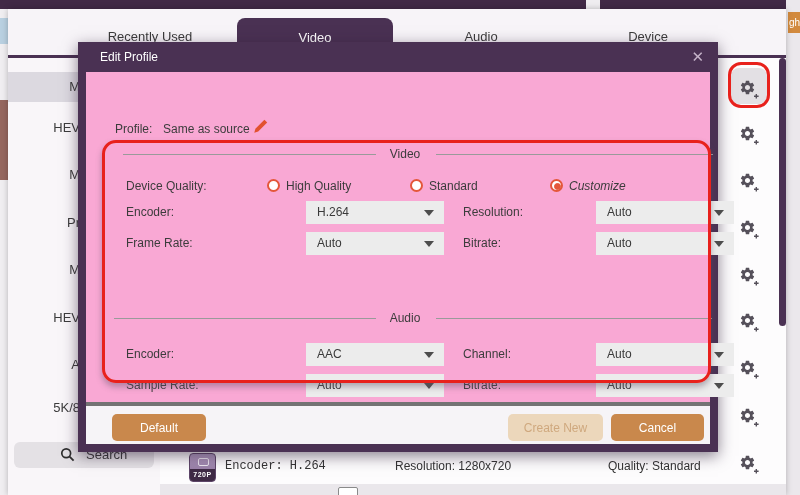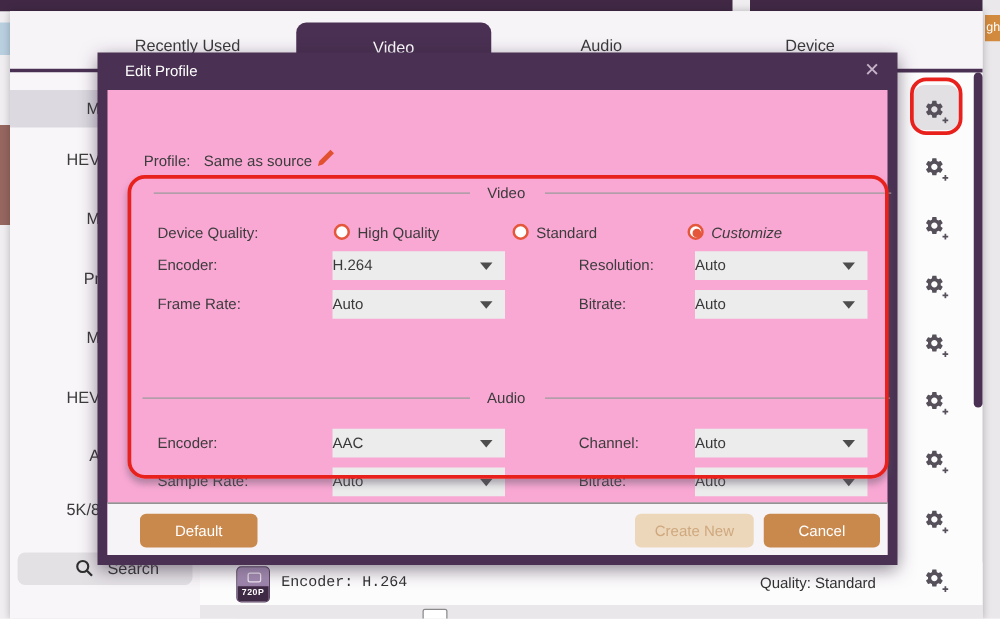--- a/index.html
+++ b/index.html
@@ -53,28 +53,28 @@
   .dlg-close{position:absolute;right:14px;top:0;height:30px;line-height:30px;color:#c5b3c9;font-size:15px;cursor:default;}
   .dlg-body{position:absolute;left:8px;top:30px;width:624px;height:372px;background:#f9a8d4;}
   
   .prof-label{position:absolute;left:29px;top:50px;font-size:12px;color:#3c3c3c;}
   .prof-value{position:absolute;left:77px;top:50px;font-size:12px;color:#3c3c3c;}
   .pencil{position:absolute;left:166px;top:46px;}
   .divider{position:absolute;height:1px;background:#9a9a9a;}
   .div-text{position:absolute;width:80px;text-align:center;font-size:12px;color:#3c3c3c;}
   .flabel{position:absolute;font-size:12px;color:#3c3c3c;line-height:23px;height:23px;}
   .dropdown{position:absolute;width:138px;height:23px;background:#ececec;font-size:12px;color:#3a3a3a;
-    line-height:23px;}
+    line-height:23px;padding-left:11px;margin-left:40px;}
   .dropdown .arrow{position:absolute;right:10px;top:9px;width:0;height:0;
     border-left:5px solid transparent;border-right:5px solid transparent;border-top:6px solid #4d4d4d;}
   .radio{position:absolute;height:18px;line-height:18px;font-size:12px;color:#3c3c3c;padding-left:19px;}
   .radio .dot{position:absolute;left:0;top:2px;width:13px;height:13px;border:2px solid #e4573a;border-radius:50%;background:#fff;}
   .radio.selected .dot::after{content:"";position:absolute;left:2px;top:2px;width:5px;height:5px;border:1px solid #e4573a;
     background:#e4573a;border-radius:50%;}
-  .dlg-footer{position:absolute;left:0;top:330px;width:624px;height:42px;background:#f6f4f7;border-top:1px solid #737373;}
+  .dlg-footer{position:absolute;left:0;top:330px;width:624px;height:42px;background:#f6f4f7;border-top:4px solid #737373;}
   .btn{position:absolute;top:8px;height:27px;border:none;border-radius:5px;background:#c9884c;color:#fff;font-size:12px;}
   .btn.disabled{background:#ecd7bb;color:#cfa87e;}
 
   
   .anno{position:absolute;border:3.5px solid #e8211c;pointer-events:none;}
   .anno-main{left:102px;top:140px;width:609px;height:243px;border-radius:14px;box-shadow:0 4px 6px rgba(95,85,105,.45);}
   .anno-gear{left:728px;top:62px;width:42px;height:46px;border-radius:13px;}
 </style>
 </head>
 <body>
@@ -85,21 +85,21 @@
   <div class="thumb1"></div>
   <div class="thumb2"></div>
   <div class="behind-right"></div>
   <div class="corner-btn">gh</div>
   <div class="topband a"></div>
   <div class="topband b"></div>
 
   <div class="panel">
     <div class="tabstrip" style="left:0;top:0;"></div>
   </div>
-  <div class="tab" style="left:82px;width:136px;">Recently Used</div>
+  <div class="tab" style="left:82px;width:136px;text-decoration:underline;">Recently Used</div>
   <div class="tab video-active" style="left:237px;width:156px;">Video</div>
   <div class="tab" style="left:431px;width:100px;">Audio</div>
   <div class="tab" style="left:598px;width:100px;">Device</div>
   <div class="tabline"></div>
 
   <div class="sidebar"></div>
   <div class="side-hl"></div>
   <div class="side-item" style="top:76px;">M</div>
   <div class="side-item" style="top:117px;">HEV</div>
   <div class="side-item" style="top:164px;">M</div>
@@ -118,20 +118,21 @@
     </span>
     <span class="lbl">Search</span>
   </div>
 
   <div class="bottom-row"></div>
   <div class="badge720">
     <span class="scr"></span>
     <span class="txt">720P</span>
   </div>
   <div class="binfo" style="left:225px;font-family:Liberation Mono, monospace;">Encoder: H.264</div>
+  <div class="binfo" style="left:395px;">Resolution: 1280x720</div>
   <div class="binfo" style="left:608px;">Quality: Standard</div>
   <div class="bstrip"></div>
   <div class="docicon"></div>
 
   <div class="gear-hl-bg"></div>
   <div class="gear" style="top:79px;">
       <svg width="20" height="20" viewBox="0 0 26 26">
         <path transform="scale(0.92)" fill="#55505a" d="M19.14,12.94c0.04-0.3,0.06-0.61,0.06-0.94c0-0.32-0.02-0.64-0.07-0.94l2.03-1.58c0.18-0.14,0.23-0.41,0.12-0.61l-1.92-3.32c-0.12-0.22-0.37-0.29-0.59-0.22l-2.39,0.96c-0.5-0.38-1.03-0.7-1.62-0.94L14.4,2.81c-0.04-0.24-0.24-0.41-0.48-0.41h-3.84c-0.24,0-0.43,0.17-0.47,0.41L9.25,5.35C8.66,5.59,8.12,5.92,7.63,6.29L5.24,5.33c-0.22-0.08-0.47,0-0.59,0.22L2.74,8.87C2.62,9.08,2.66,9.34,2.86,9.48l2.03,1.58C4.84,11.36,4.8,11.69,4.8,12s0.02,0.64,0.07,0.94l-2.03,1.58c-0.18,0.14-0.23,0.41-0.12,0.61l1.92,3.32c0.12,0.22,0.37,0.29,0.59,0.22l2.39-0.96c0.5,0.38,1.03,0.7,1.62,0.94l0.36,2.54c0.05,0.24,0.24,0.41,0.48,0.41h3.84c0.24,0,0.44-0.17,0.47-0.41l0.36-2.54c0.59-0.24,1.13-0.56,1.62-0.94l2.39,0.96c0.22,0.08,0.47,0,0.59-0.22l1.92-3.32c0.12-0.22,0.07-0.47-0.12-0.61L19.14,12.94z M12,15.6c-1.98,0-3.6-1.62-3.6-3.6s1.62-3.6,3.6-3.6s3.6,1.62,3.6,3.6S13.98,15.6,12,15.6z"></path>
         <path d="M19.5 22.5h6M22.5 19.5v6" stroke="#55505a" stroke-width="1.8"></path>
       </svg>

